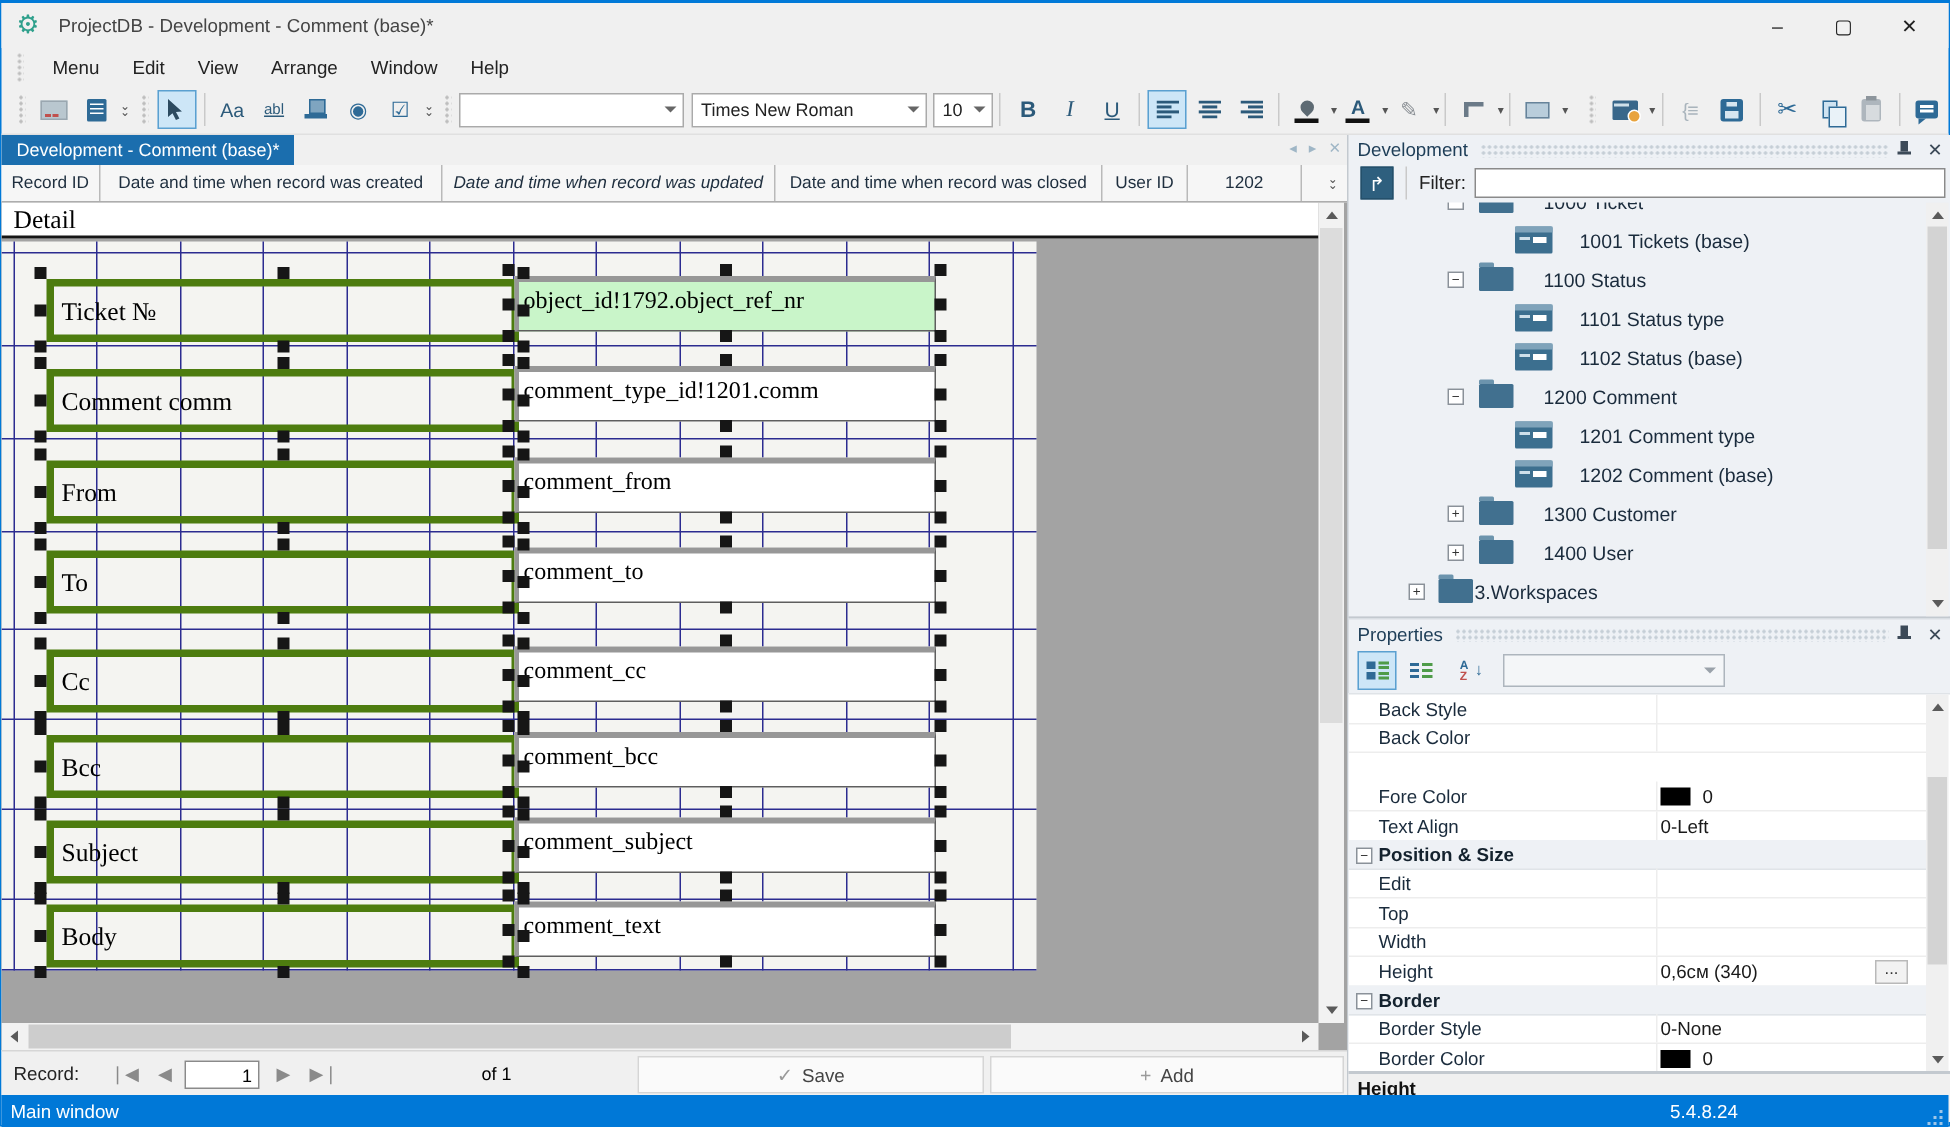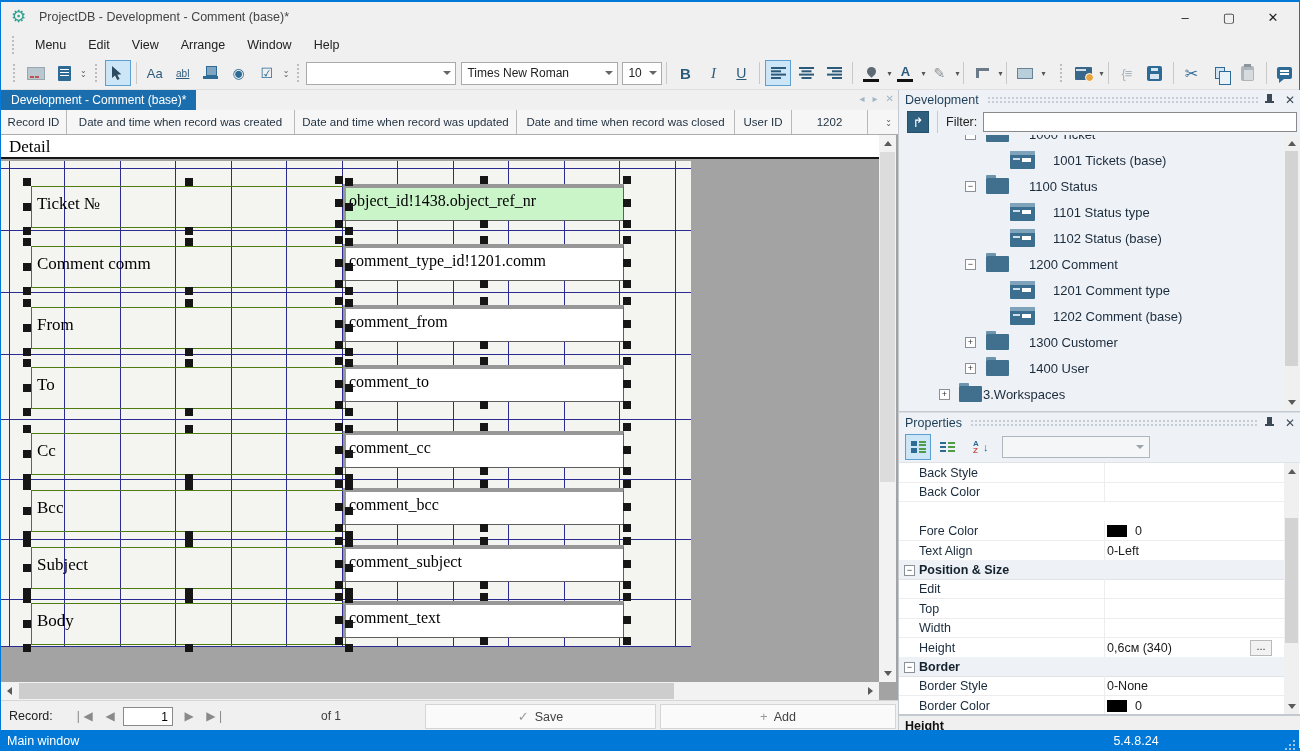--- a/index.html
+++ b/index.html
@@ -78,42 +78,42 @@
   .chip { height:24px; display:flex; align-items:center; justify-content:center; border-right:1px solid #b9b9b9; font-size:11.5px; color:#1e2e3e; padding:0 4px; overflow:hidden; white-space:nowrap; }
   .chip-exp { width:19px; height:24px; display:flex; align-items:center; justify-content:center; }
 
   
   .design { position:absolute; left:0; top:133px; width:897px; height:565px; background:#a3a3a3; overflow:hidden; }
   .detail-band { position:absolute; left:0; top:0; width:878px; height:24px; background:#fff; border-bottom:2px solid #161616; }
   .detail-label { position:absolute; left:8px; top:2px; font-family:"Liberation Serif",serif; font-size:17px; color:#000; }
   .form-grid { position:absolute; left:0; top:26px; width:690px; height:486px; background:#f4f4f1; }
   .vline { position:absolute; top:0; width:1px; height:100%; background:#2b2b90; }
   .hline { position:absolute; left:0; width:100%; height:1px; background:#2b2b90; }
-  .lab-cell { position:absolute; border:1px solid #4d7c0f; }
+  .lab-cell { position:absolute; border:5px solid #4d7c0f; }
   .lab-text { position:absolute; left:5px; top:7px; font-family:"Liberation Serif",serif; font-size:17px; color:#000; white-space:nowrap; }
   .fld { position:absolute; background:#fff; border:1px solid #5e5e5e; border-top:4px solid #979797; border-left:3px solid #979797; font-family:"Liberation Serif",serif; font-size:16px; color:#000; padding:4px 0 0 3px; overflow:hidden; white-space:nowrap; }
   .fld.hl { background:#c9f5c9; }
   .handle { position:absolute; width:8px; height:8px; background:#161616; z-index:5; }
 
   .vscroll { position:absolute; right:2px; top:0; width:17px; height:547px; background:#f2f2f2; }
   .vscroll .thumb { position:absolute; left:1px; top:17px; width:15px; height:330px; background:#dcdcdc; }
   .hscroll { position:absolute; left:0; top:547px; width:878px; height:18px; background:#f2f2f2; }
   .hscroll .thumb { position:absolute; left:18px; top:1px; width:655px; height:16px; background:#cdcdcd; }
   .scr-btn { position:absolute; width:17px; height:17px; display:flex; align-items:center; justify-content:center; }
   .tri-up { width:0;height:0;border-left:4px solid transparent;border-right:4px solid transparent;border-bottom:5px solid #5a5a5a; }
   .tri-down { width:0;height:0;border-left:4px solid transparent;border-right:4px solid transparent;border-top:5px solid #5a5a5a; }
   .tri-left { width:0;height:0;border-top:4px solid transparent;border-bottom:4px solid transparent;border-right:5px solid #5a5a5a; }
   .tri-right { width:0;height:0;border-top:4px solid transparent;border-bottom:4px solid transparent;border-left:5px solid #5a5a5a; }
 
   
   .recordbar { position:absolute; left:0; top:698px; width:897px; height:30px; background:#f0f0f0; border-top:1px solid #d6d6d6; }
   .rec-label { position:absolute; left:8px; top:8px; font-size:12.5px; color:#222; }
   .rec-btn { position:absolute; top:4px; width:24px; height:22px; display:flex; align-items:center; justify-content:center; color:#8a8a8a; font-size:12px; }
   .rec-input { position:absolute; left:122px; top:6px; width:50px; height:19px; border:1px solid #8a8a8a; background:#fff; text-align:right; font-size:12px; padding-right:4px; font-family:"Liberation Sans",sans-serif; }
-  .rec-of { position:absolute; left:300px; top:8px; width:60px; text-align:center; color:#404040; font-size:12px; }
+  .rec-of { position:absolute; left:300px; top:8px; width:60px; text-align:center; color:#000000; font-size:12px; }
   .rec-big-btn { position:absolute; top:3px; height:25px; background:#fafafa; border:1px solid #d5d5d5; display:flex; align-items:center; justify-content:center; gap:6px; color:#444; font-size:12.5px; }
   .rec-big-btn .gicon { color:#9a9a9a; font-size:13px; }
 
   
   .statusbar { position:absolute; left:0; top:728px; width:100%; height:23px; background:#0078d7; color:#fff; font-size:12.5px; }
   .status-left { position:absolute; left:6px; top:4px; }
   .status-ver { position:absolute; left:1095px; top:4px; width:80px; text-align:center; }
   .sizegrip { position:absolute; right:4px; bottom:3px; width:10px; height:10px; }
   .sizegrip::after { content:""; position:absolute; right:0; bottom:0; width:2px; height:2px; background:#9fc6e8; box-shadow:-4px 0 0 #9fc6e8, 0 -4px 0 #9fc6e8, -8px 0 0 #9fc6e8, 0 -8px 0 #9fc6e8, -4px -4px 0 #9fc6e8; }
 
@@ -351,21 +351,21 @@
     <div class="tab-nav">
       <span>◂</span>
       <span>▸</span>
       <span>✕</span>
     </div>
   </div>
 
   <div class="chips">
       <div class="chip" style="width: 66px;">Record ID</div>
       <div class="chip" style="width: 228px;">Date and time when record was created</div>
-      <div class="chip" style="width: 222px;">Date and time when record was updated</div>
+      <div class="chip" style="width: 222px; font-style: italic;">Date and time when record was updated</div>
       <div class="chip" style="width: 218px;">Date and time when record was closed</div>
       <div class="chip" style="width: 57px;">User ID</div>
       <div class="chip" style="width: 76px;">1202</div>
       <div class="chip-exp" style="margin-left: auto;">
         <span class="chev2">
           <b>⌄</b>
           <b>⌄</b>
         </span>
       </div>
     </div>
@@ -401,21 +401,21 @@
           <span class="lab-text">Ticket №</span>
         </div>
         <div class="handle" style="left: 22px; top: 17px;"></div>
         <div class="handle" style="left: 183.5px; top: 17px;"></div>
         <div class="handle" style="left: 344px; top: 17px;"></div>
         <div class="handle" style="left: 22px; top: 42px;"></div>
         <div class="handle" style="left: 344px; top: 42px;"></div>
         <div class="handle" style="left: 22px; top: 66px;"></div>
         <div class="handle" style="left: 183.5px; top: 66px;"></div>
         <div class="handle" style="left: 344px; top: 66px;"></div>
-        <div class="fld hl" style="left: 342px; top: 23px; width: 281px; height: 37px;">object_id!1438.object_ref_nr</div>
+        <div class="fld hl" style="left: 342px; top: 23px; width: 281px; height: 37px;">object_id!1792.object_ref_nr</div>
         <div class="handle" style="left: 334px; top: 15px;"></div>
         <div class="handle" style="left: 478.5px; top: 15px;"></div>
         <div class="handle" style="left: 622px; top: 15px;"></div>
         <div class="handle" style="left: 334px; top: 37.5px;"></div>
         <div class="handle" style="left: 622px; top: 37.5px;"></div>
         <div class="handle" style="left: 334px; top: 59px;"></div>
         <div class="handle" style="left: 478.5px; top: 59px;"></div>
         <div class="handle" style="left: 622px; top: 59px;"></div>
         <div class="lab-cell" style="left: 30px; top: 85px; width: 315px; height: 42px;">
           <span class="lab-text">Comment comm</span>

